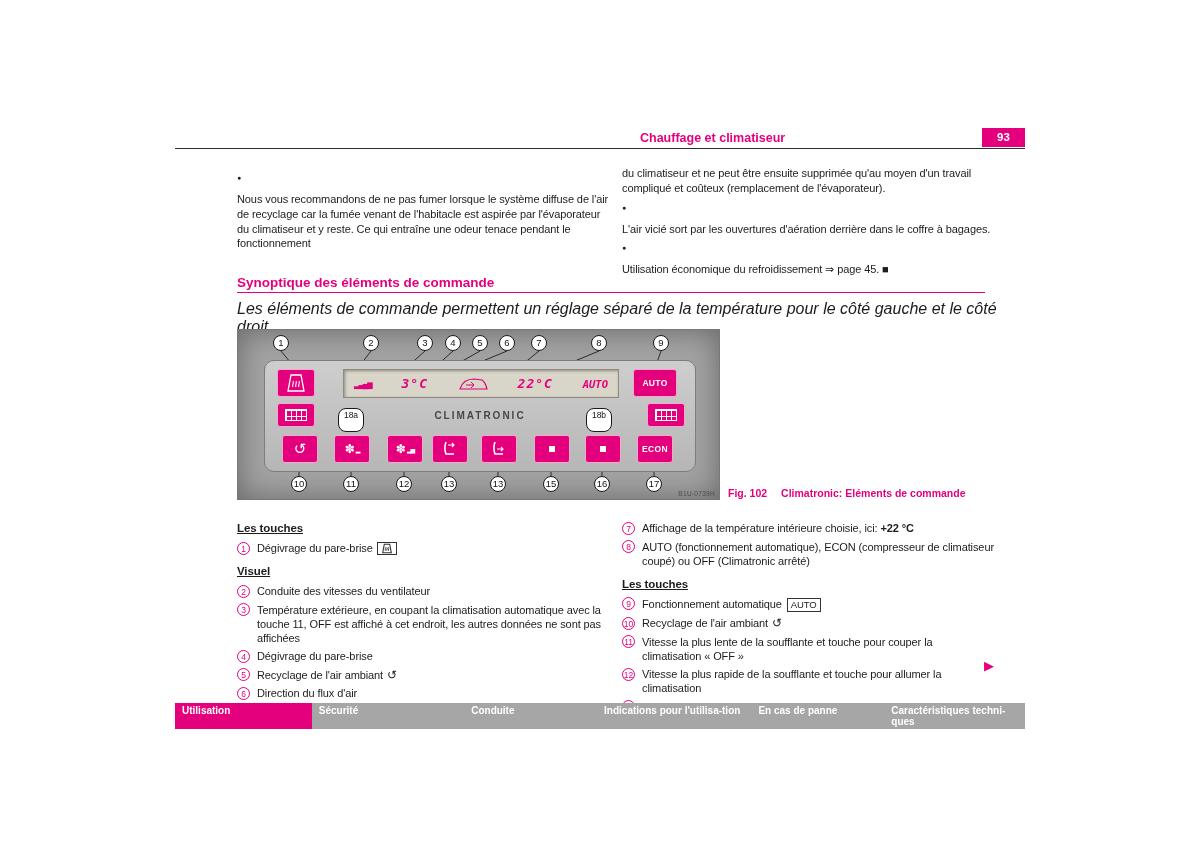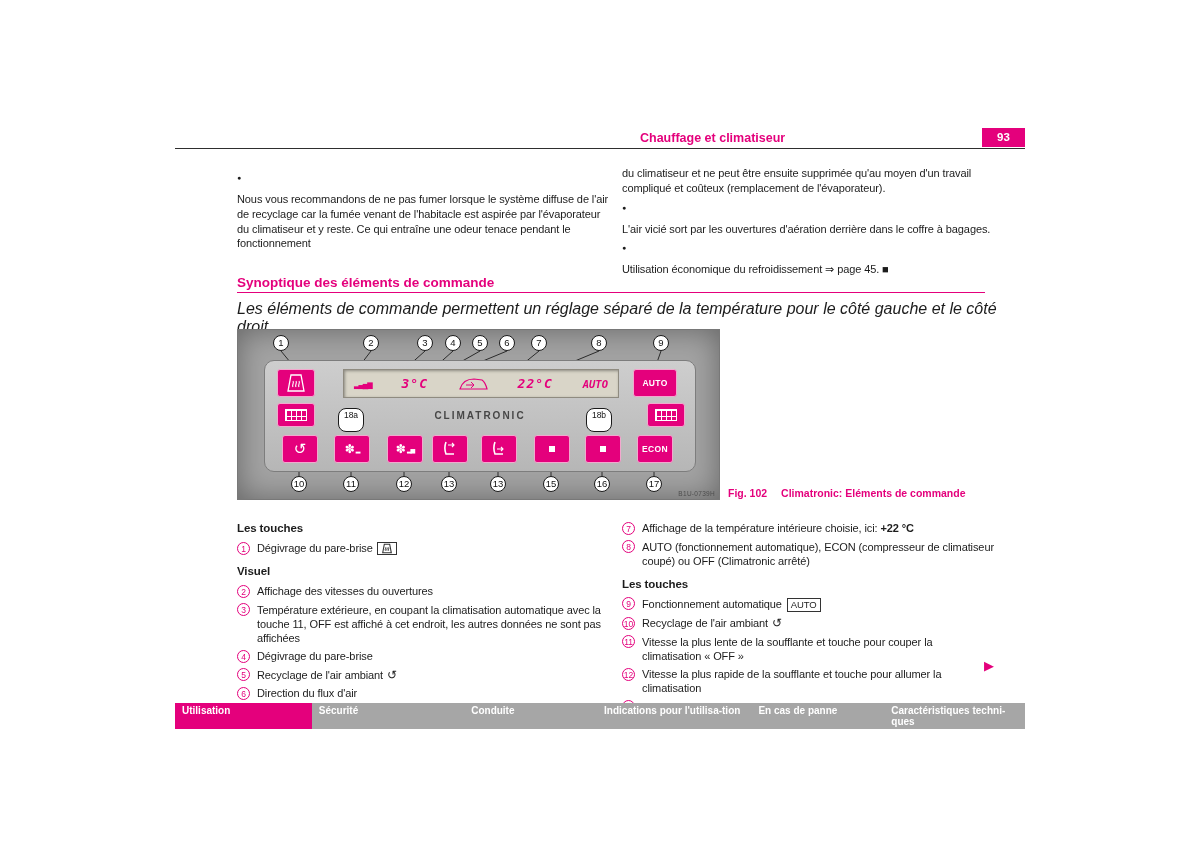--- a/index.html
+++ b/index.html
@@ -61,21 +61,21 @@
 
   
   .fig-cap{position:absolute;left:728px;top:487px;width:280px;color:var(--accent);
     font-weight:bold;font-size:10.5px;}
   .fig-cap .fig-label{margin-right:14px;}
 
   
   .leg-col{position:absolute;top:521px;width:378px;font-size:11px;line-height:14px;letter-spacing:-0.1px;}
   .leg-left{left:237px;}
   .leg-right{left:622px;width:372px;}
-  .leg-h{font-weight:bold;font-size:11.5px;margin:0 0 6px;}
+  .leg-h{font-weight:bold;font-size:11.5px;margin:0 0 6px;text-decoration:underline;}
   .leg-h.mt{margin-top:9px;}
   .li{display:flex;gap:7px;margin-bottom:4.5px;}
   .lnum{flex:0 0 auto;width:13px;height:13px;border:1px solid var(--accent);color:var(--accent);
     border-radius:50%;font-size:8.5px;line-height:12px;text-align:center;margin-top:.5px;}
   .ltext{flex:1;}
   .icon-box{display:inline-block;border:1px solid #333;padding:0 2px;margin-left:4px;vertical-align:-2px;line-height:0;}
   .auto-box{display:inline-block;border:1px solid #333;padding:0 3px;font-size:9.5px;line-height:12px;margin-left:2px;}
   .inline-icon{margin-left:4px;font-size:12px;color:#222;}
   .next-tri{position:absolute;left:984px;top:658px;color:var(--accent);font-size:13px;}
 
@@ -239,21 +239,21 @@
   <div class="li">
     <span class="lnum">1</span>
     <span class="ltext"><span>Dégivrage du pare-brise</span><span class="icon-box"><svg width="14" height="11" viewBox="0 0 26 20">
             <path d="M5 18 L8 2 H18 L21 18 Z" fill="none" stroke="#333" stroke-width="2"></path>
             <path d="M10 14c-1.5-2 1.5-4 0-6M13 14c-1.5-2 1.5-4 0-6M16 14c-1.5-2 1.5-4 0-6" fill="none" stroke="#333" stroke-width="1.8"></path>
           </svg></span></span>
   </div>
   <div class="leg-h mt">Visuel</div>
   <div class="li">
     <span class="lnum">2</span>
-    <span class="ltext">Affichage des vitesses du ouvertures</span>
+    <span class="ltext">Conduite des vitesses du ventilateur</span>
   </div>
   <div class="li">
     <span class="lnum">3</span>
     <span class="ltext">Température extérieure, en coupant la climatisation automatique avec la touche 11, OFF est affiché à cet endroit, les autres données ne sont pas affichées</span>
   </div>
   <div class="li">
     <span class="lnum">4</span>
     <span class="ltext">Dégivrage du pare-brise</span>
   </div>
   <div class="li">

